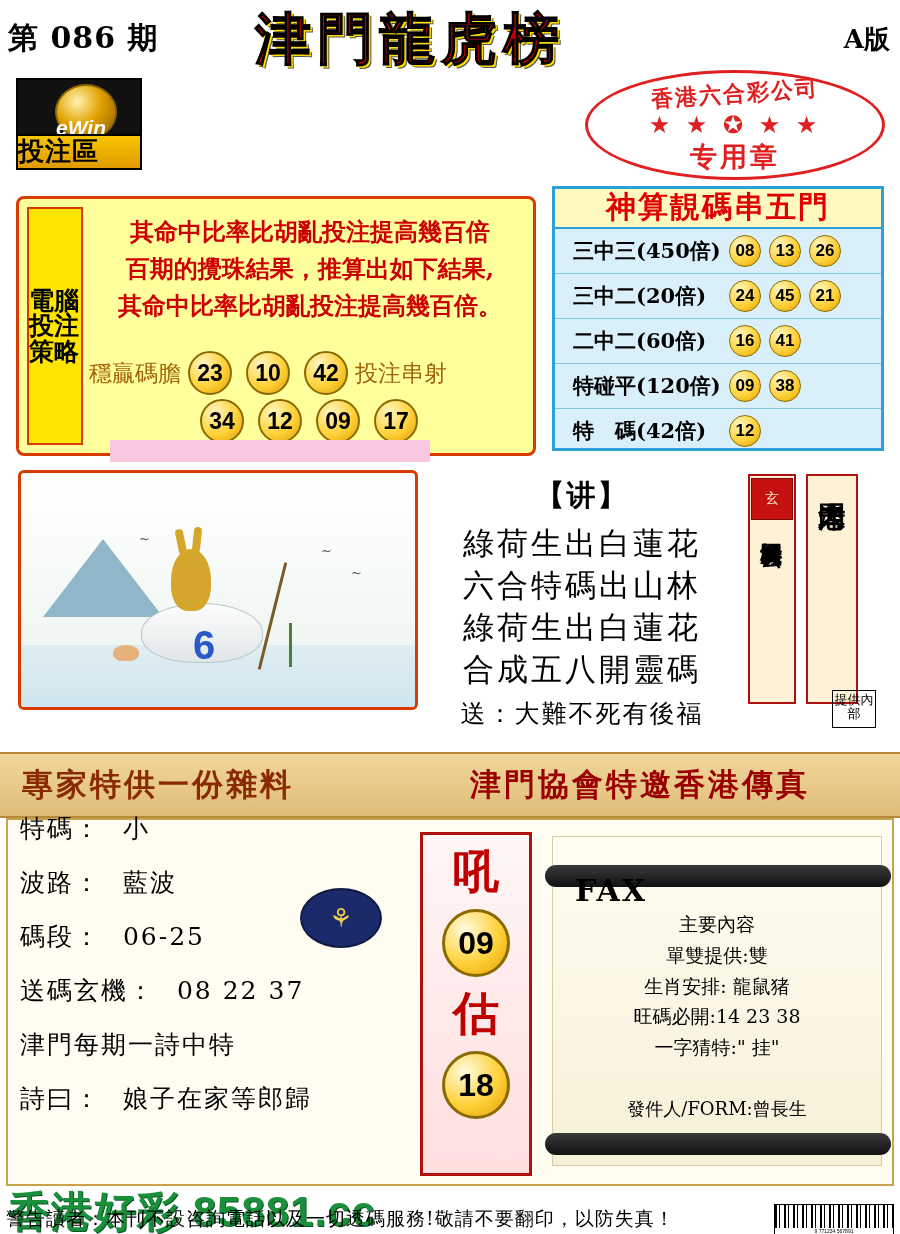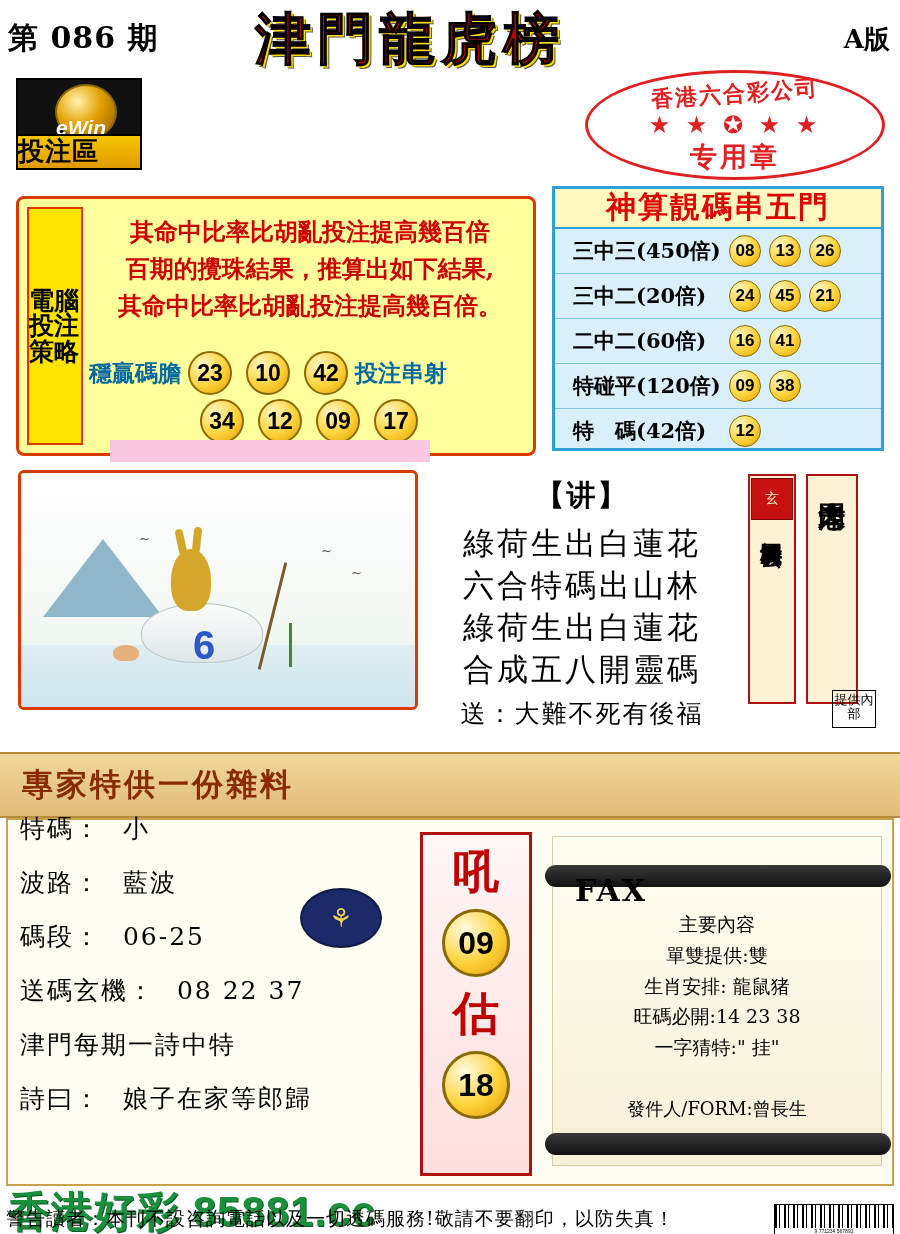--- a/index.html
+++ b/index.html
@@ -96,21 +96,21 @@
     color:#cc0000;font-size:24px;font-weight:bold;line-height:1.55;
     text-align:center;
   }
   .strategy .balls-row{
     position:absolute;left:70px;width:440px;
     display:flex;align-items:center;
   }
   .strategy .r1{top:152px;}
   .strategy .r2{top:200px;justify-content:center;}
   .tag{
-    font-size:23px;font-weight:bold;color:#0369a1;white-space:nowrap;
+    font-size:23px;font-weight:normal;color:#a16207;white-space:nowrap;
   }
   .ball{
     width:40px;height:40px;border-radius:50%;
     display:inline-flex;align-items:center;justify-content:center;
     font-size:23px;font-weight:bold;color:#000;
     border:2px solid #8a6a00;
     background:radial-gradient(circle at 32% 28%, #fff6c0 0%, #ffd23b 55%, #e09f00 100%);
     font-family:"Liberation Sans",sans-serif;
     margin:0 7px;
   }
@@ -470,20 +470,21 @@
     <div class="seal">玄</div>
     <div class="vtxt">玄機圖解</div>
   </div>
   <div class="ocol">
     <div class="vtxt">津門老人</div>
   </div>
   <div class="inner-note">提供內部</div>
 
   <div class="banner">
     <div class="l">專家特供一份雜料</div>
+    <div class="r">津門協會特邀香港傳真</div>
   </div>
 
   <div class="lower"></div>
 
   <div class="facts">
     <div class="line">
       <span>特碼：</span>
       <span class="val">小</span>
     </div>
     <div class="line">

